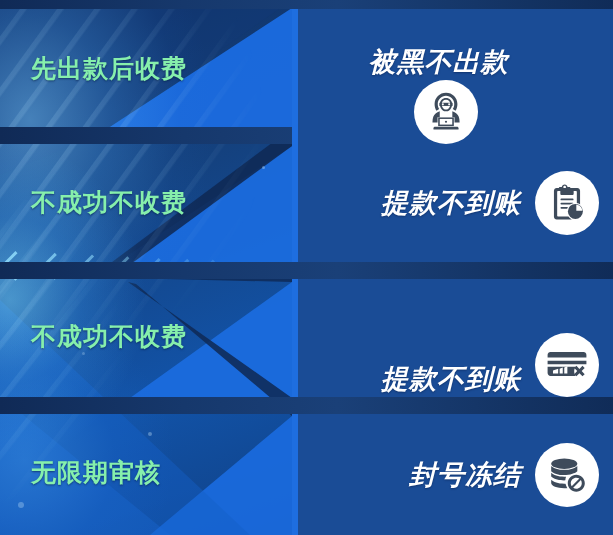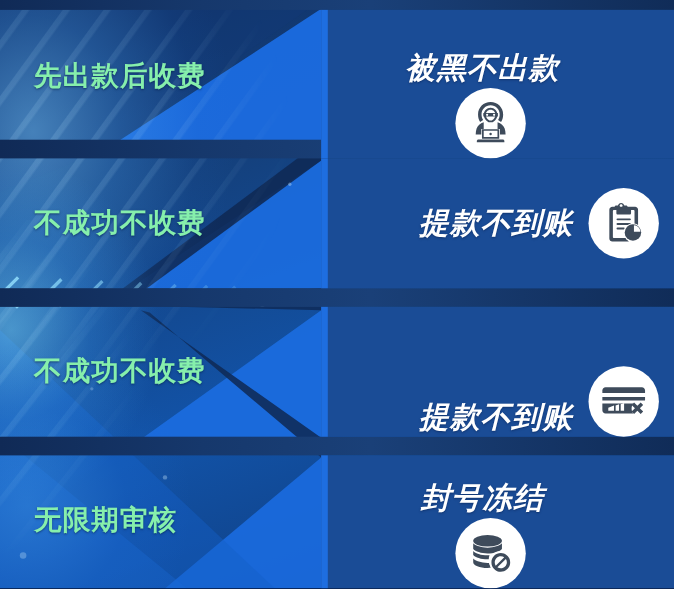--- a/index.html
+++ b/index.html
@@ -287,21 +287,21 @@
 
       <path d="M12.5 39.8l7.2-2.6v6.5h-7.2z" fill="#ffffff"></path>
       <path d="M21.8 37.2l4.3-1.6v8.1h-4.3z" fill="#ffffff"></path>
       <path d="M28.2 35.4l4.3-1.6v9.9h-4.3z" fill="#ffffff"></path>
 
       <path d="M56.6 36.3l-3.1-3.1-4.2 4.2-4.2-4.2-3.1 3.1 4.2 4.2-4.2 4.2 3.1 3.1 4.2-4.2 4.2 4.2 3.1-3.1-4.2-4.2z"></path>
     </g>
   </svg>
         </div>
       </div>
-      <div class="panel" style="top: 414px; height: 121px; flex-direction: column;">
+      <div class="panel" style="top: 414px; height: 121px;">
         <div class="panel-edge"></div>
         <div class="panel-label">封号冻结</div>
         <div class="icon-circle">
           <svg id="def-database-blocked-icon" width="44" height="44" viewBox="0 0 64 64">
     <g fill="#3E4B5B">
 
       <ellipse cx="28" cy="15.5" rx="19" ry="7.6"></ellipse>
       <path d="M9 20.6v7.2c0 4.2 8.5 7.6 19 7.6 1.4 0 2.7-.1 4-.2.6-2.1 1.7-4 3.2-5.6-2.2.6-4.6.9-7.2.9-10.5 0-19-3.4-19-7.6v-2.3z" opacity="0"></path>
       <path d="M9 18.8c3.1 3.4 10.3 5.7 19 5.7s15.9-2.3 19-5.7v7.6c-2 2.2-5.6 3.9-10.1 4.9-1.9.4-4 .7-6.2.8h-2.7c-8.7 0-15.9-2.3-19-5.7v-7.6z"></path>
       <path d="M9 28.9c3.1 3.4 10.3 5.7 19 5.7.9 0 1.7 0 2.6-.1-.6 1.6-1 3.3-1 5.1v.2c-.5 0-1 .1-1.6.1-8.7 0-15.9-2.3-19-5.7v-5.3z"></path>

